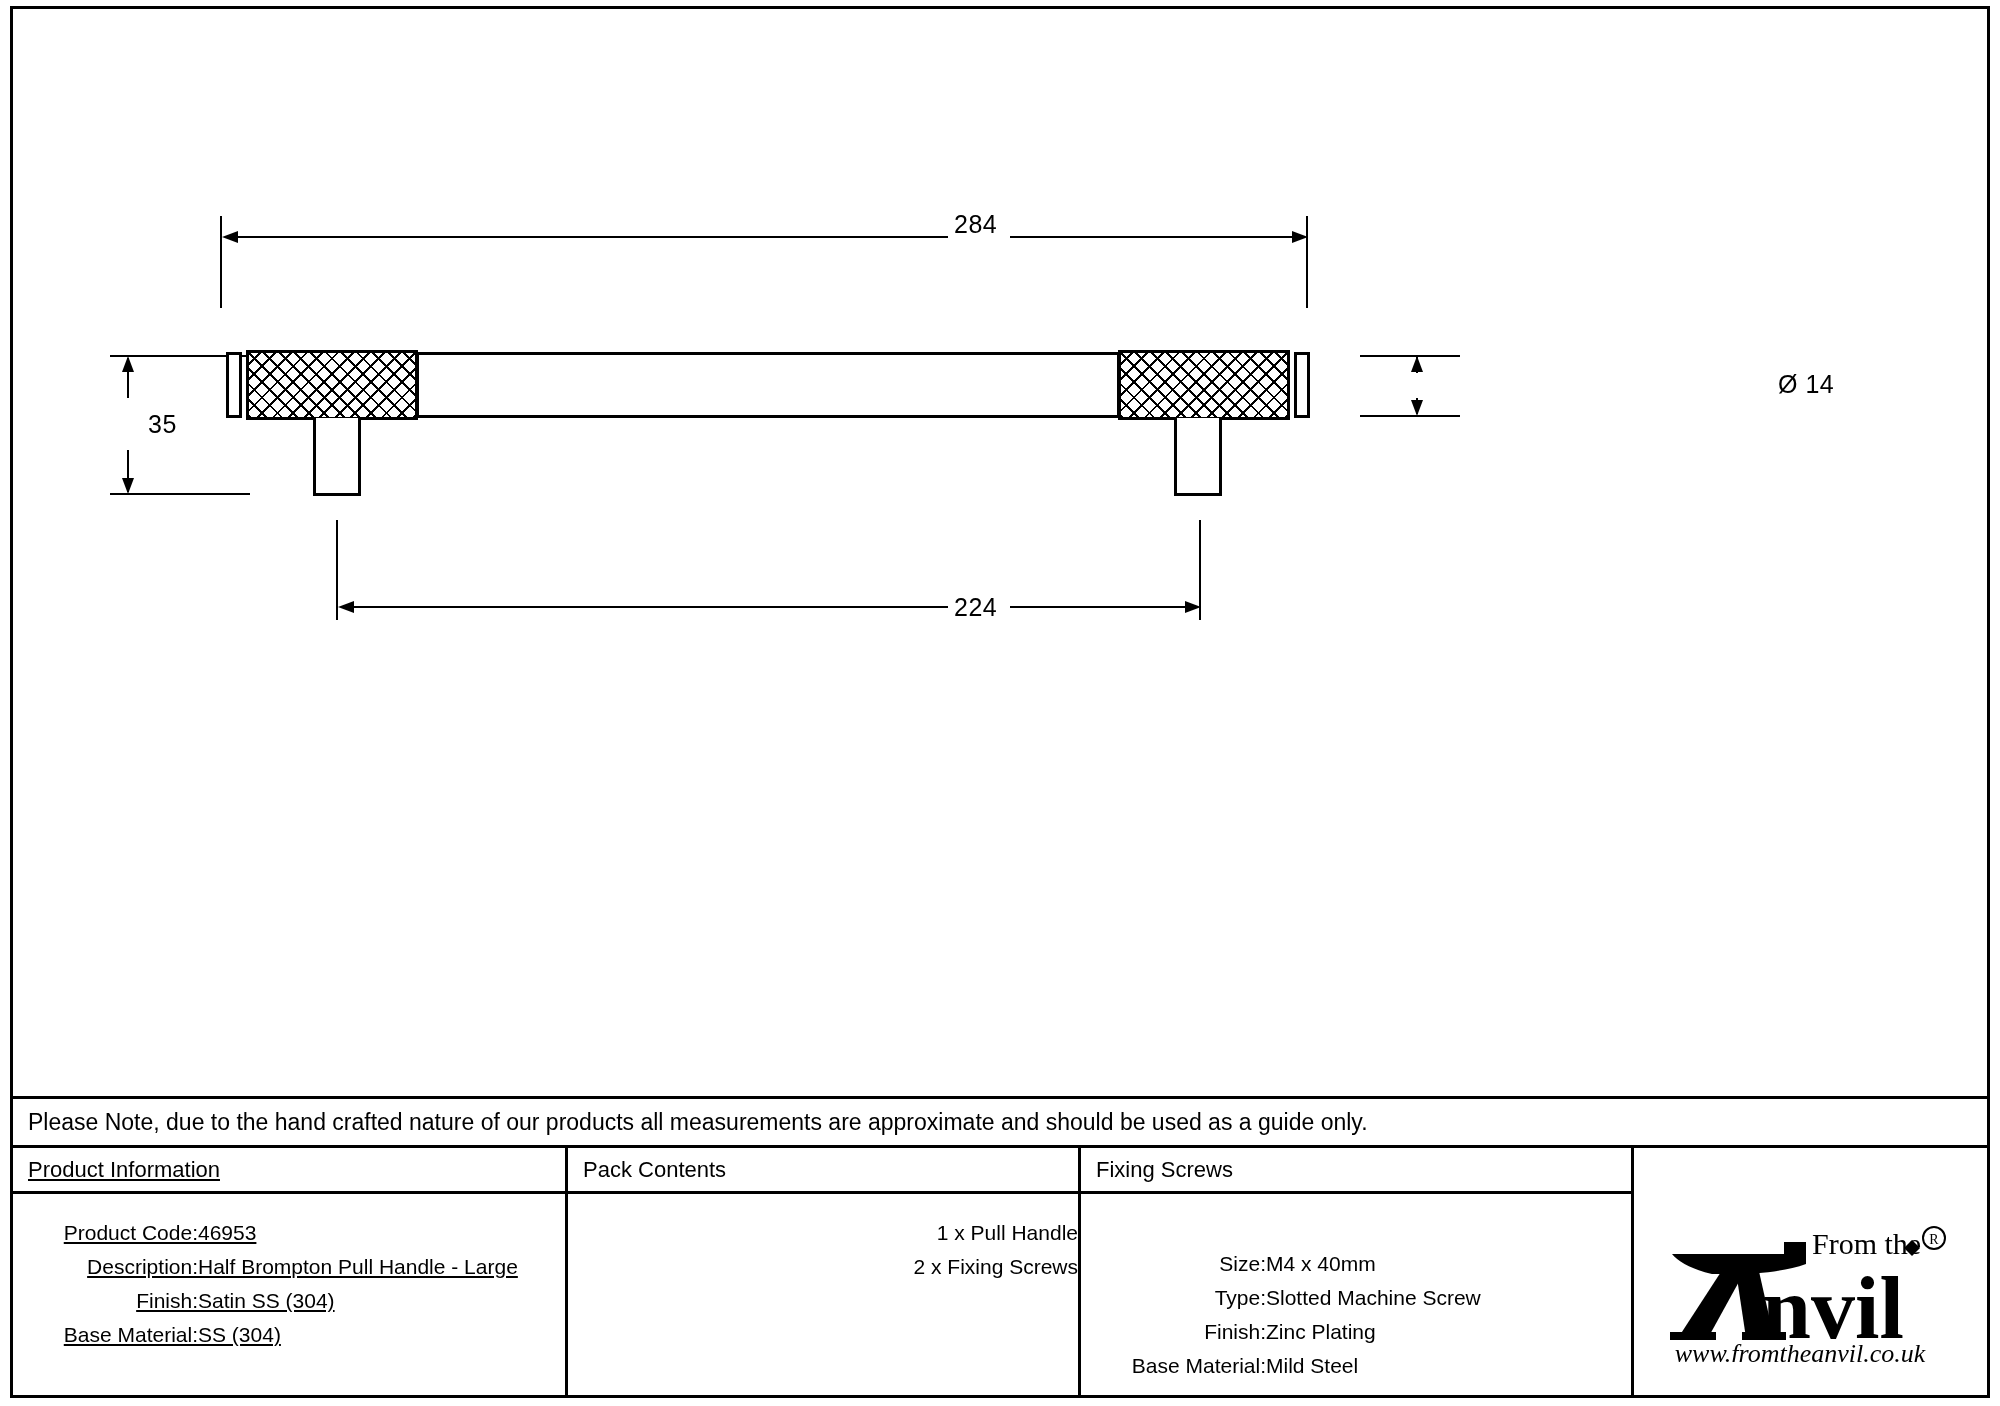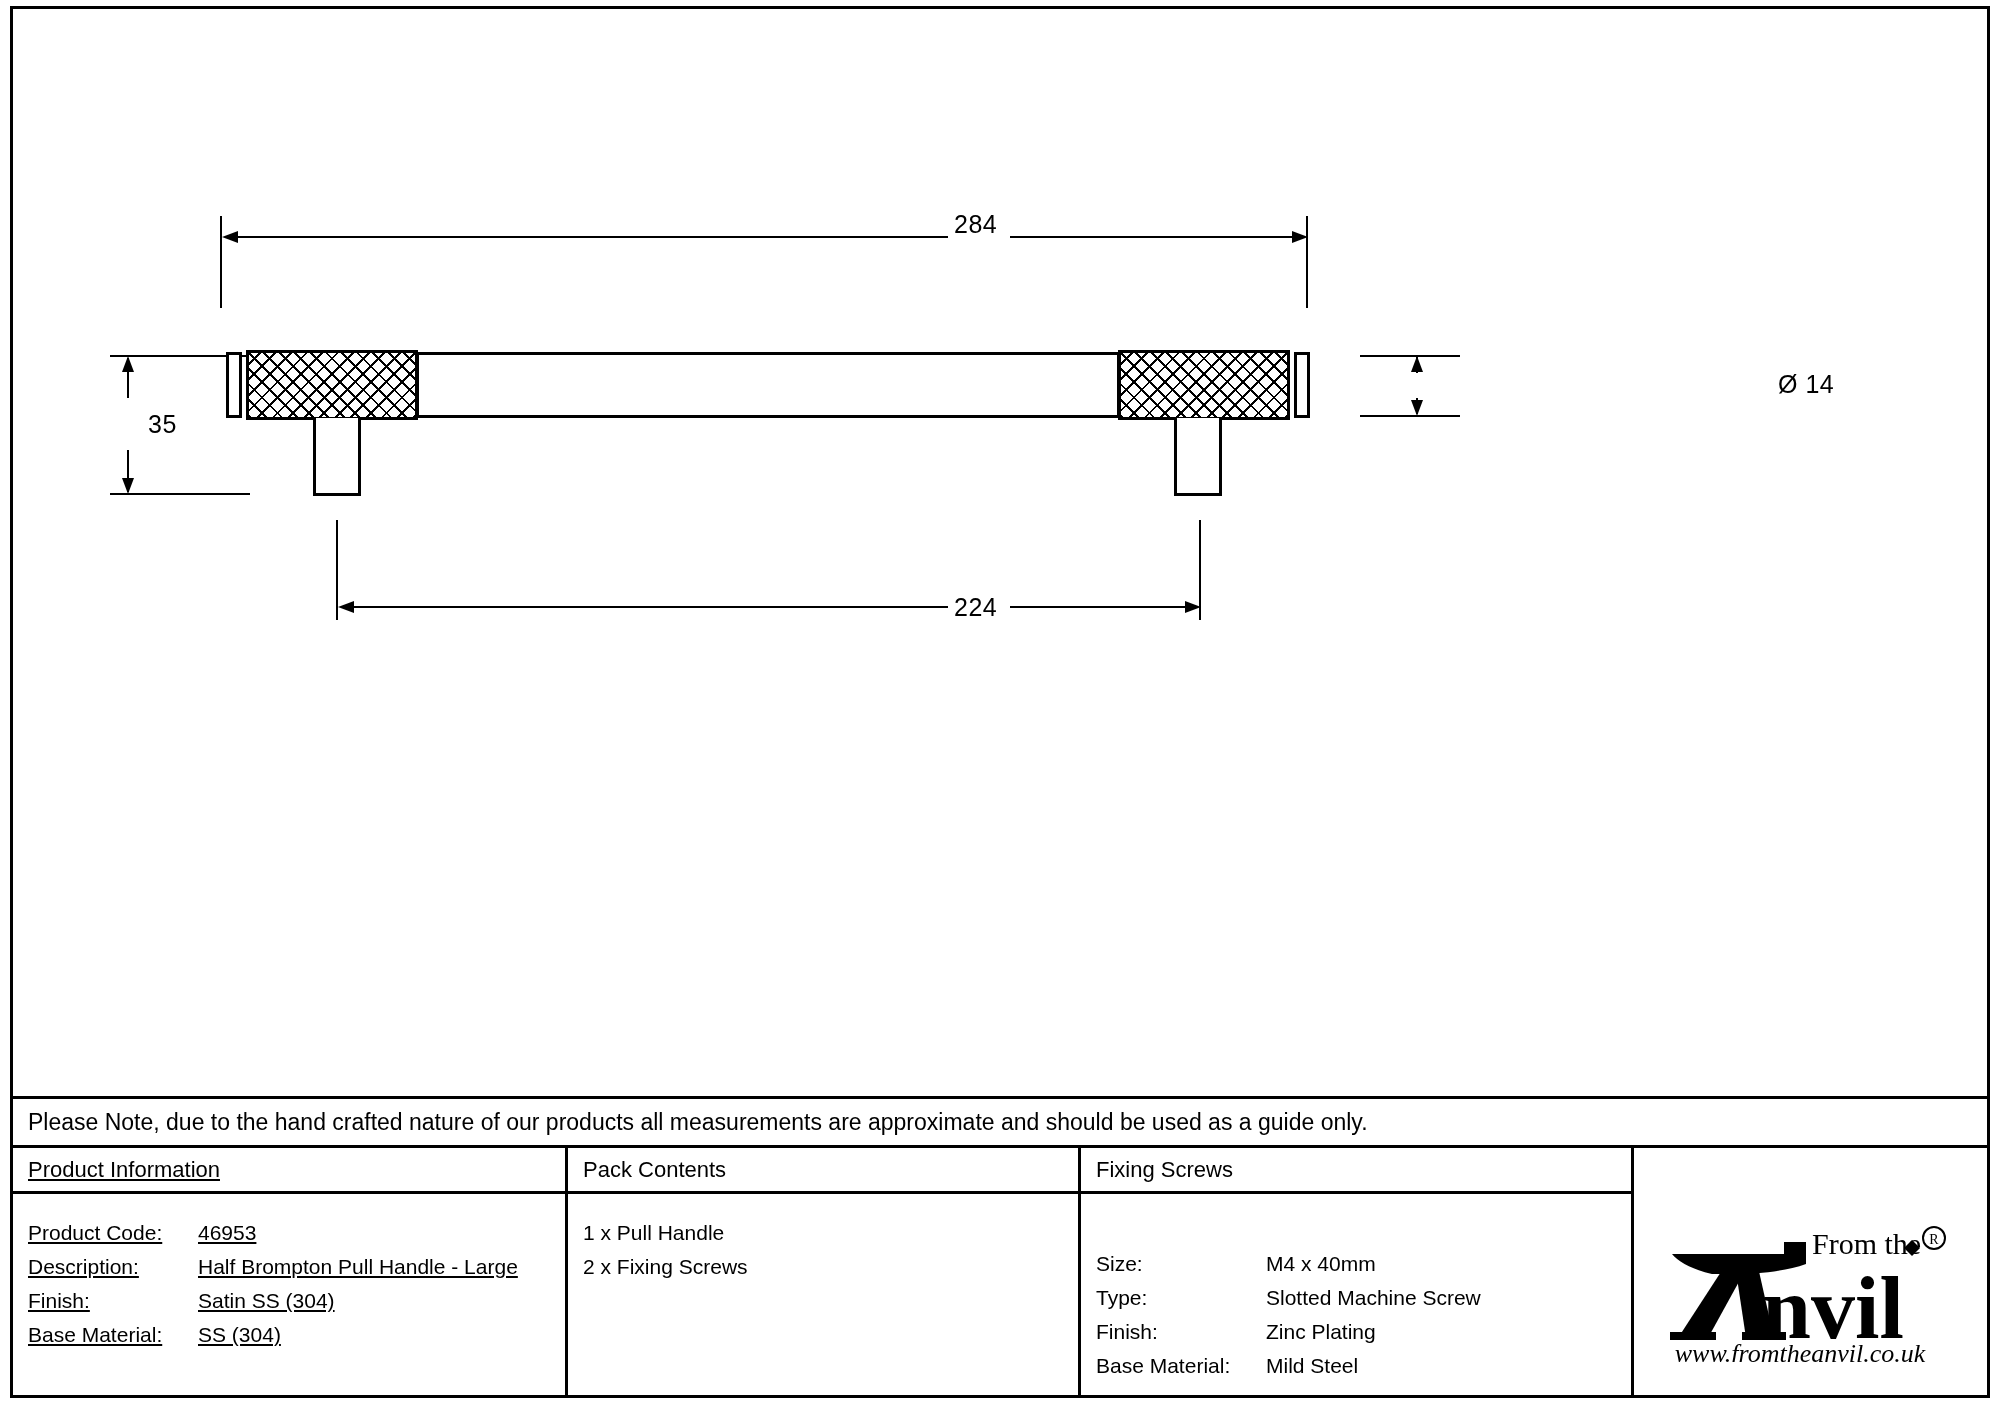--- a/index.html
+++ b/index.html
@@ -108,20 +108,21 @@
     border-bottom:3px solid #000;
     display:flex;align-items:center;
     padding-left:15px;
     font-size:22px;
     box-sizing:border-box;
   }
   .col-body{
     flex:1;
     padding:22px 0 0 15px;
     box-sizing:border-box;
+    text-align:right;
   }
   .kv{display:flex;font-size:21px;line-height:34px;}
   .kv .k{width:170px;flex:0 0 170px;}
   .kv .v{}
   .plain{font-size:21px;line-height:34px;}
 
   
   .logo-col{
     position:relative;
     display:flex;align-items:flex-start;justify-content:center;

